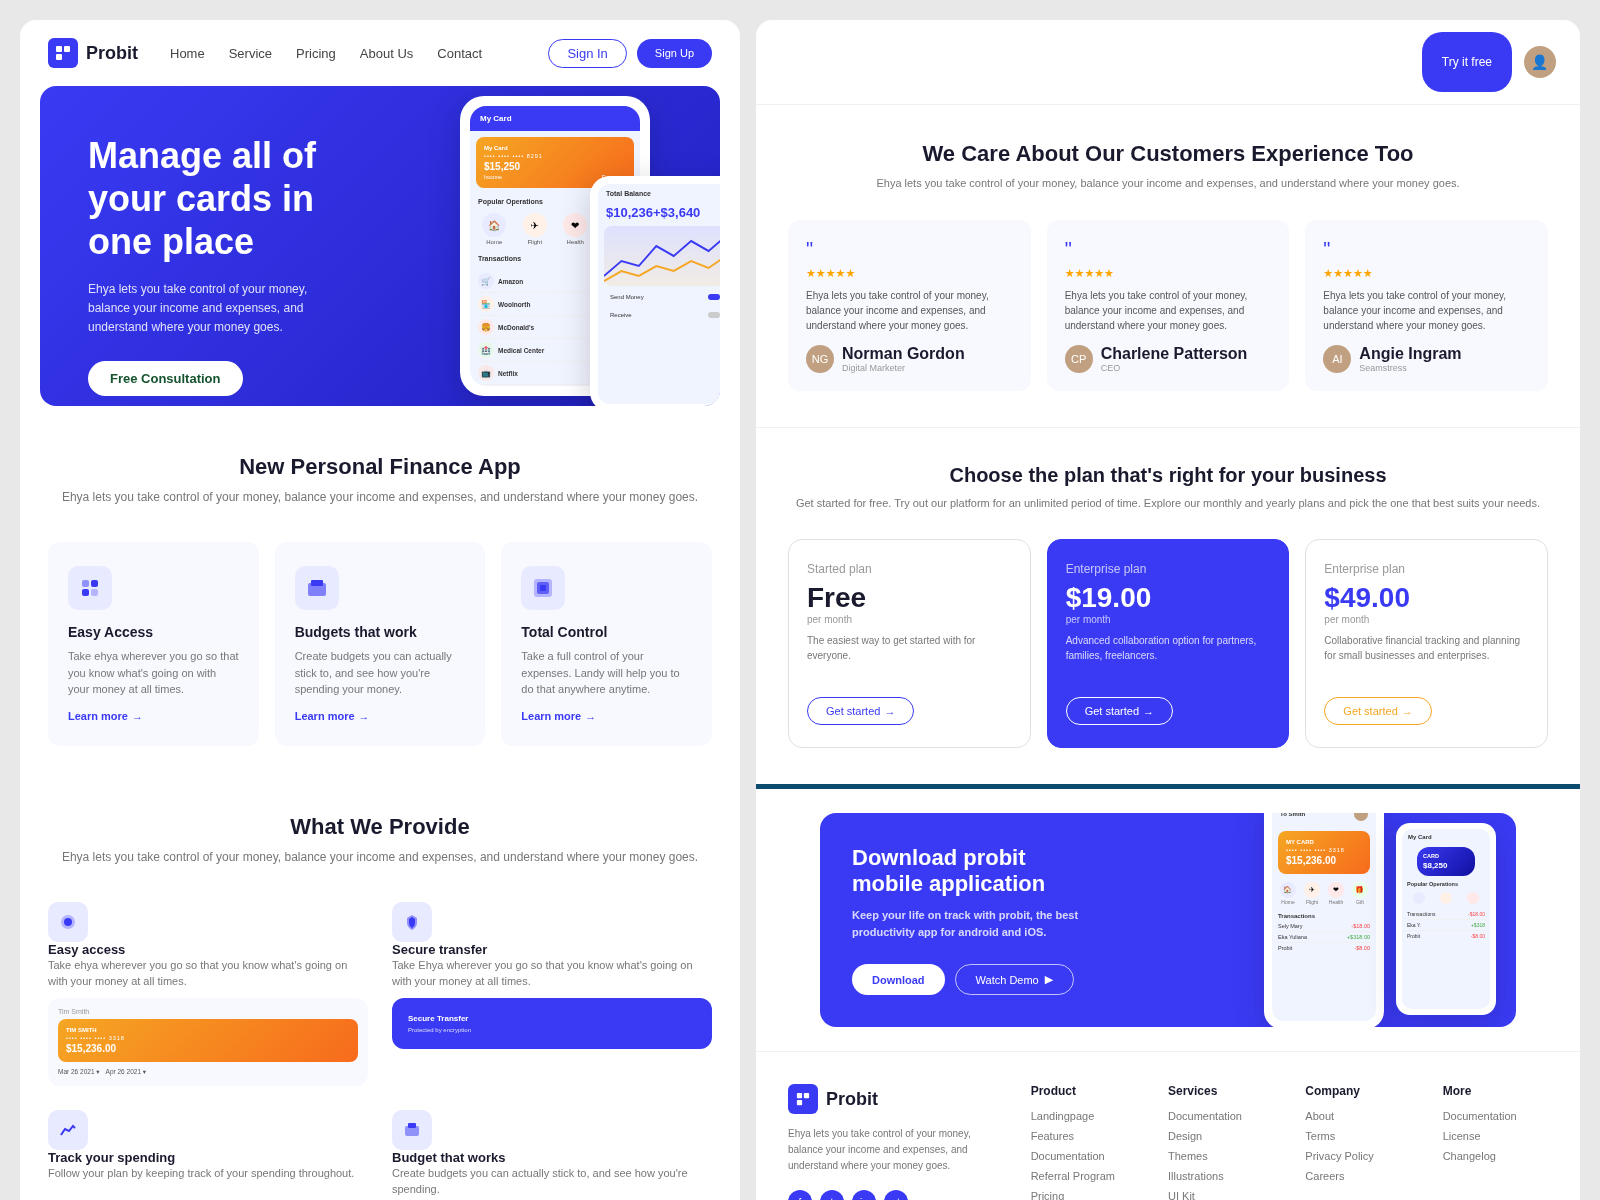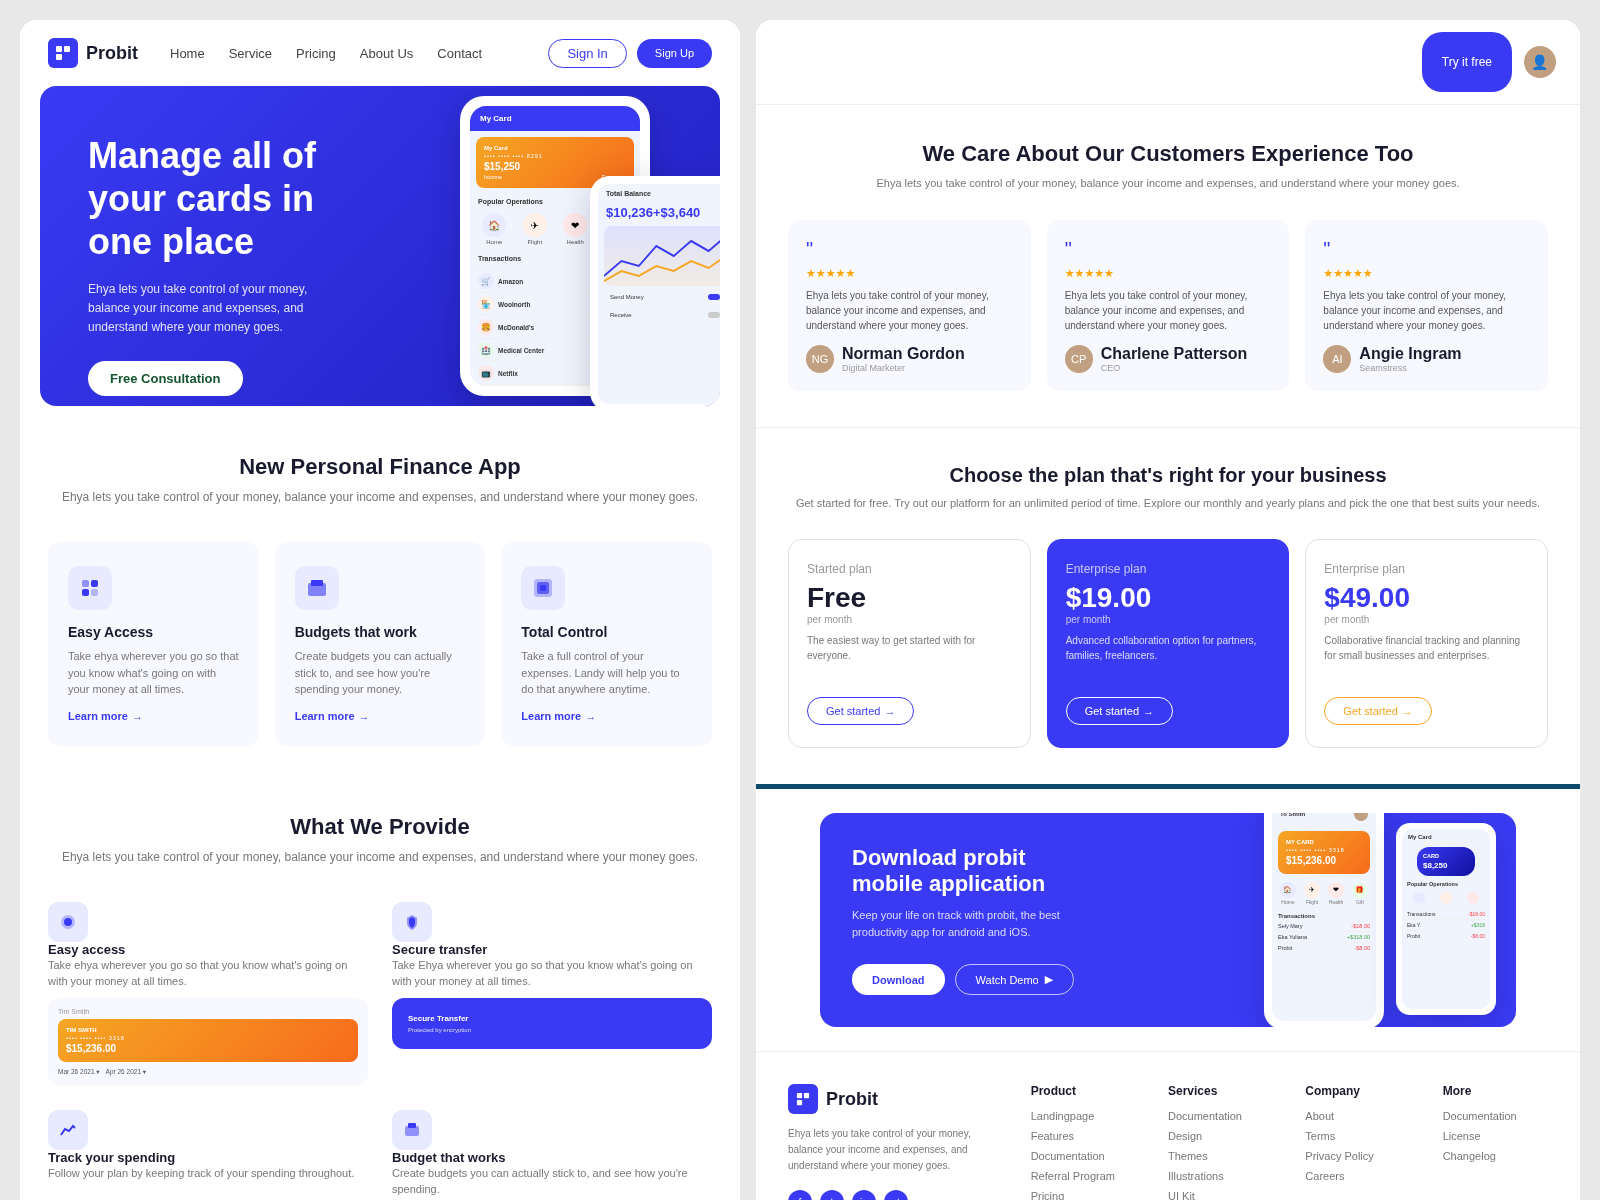--- a/index.html
+++ b/index.html
@@ -97,21 +97,21 @@
     .plan-period.featured { color: rgba(255,255,255,0.7); }
     .plan-desc { font-size: 10px; color: #777; line-height: 1.5; margin-bottom: 16px; min-height: 48px; }
     .plan-desc.featured { color: rgba(255,255,255,0.8); }
     .plan-btn { border: 1.5px solid #3a3af4; color: #3a3af4; background: transparent; border-radius: 20px; padding: 7px 18px; font-size: 11px; cursor: pointer; display: flex; align-items: center; gap: 4px; }
     .plan-btn.featured { border-color: #fff; color: #fff; }
     .plan-btn.accent { border-color: #f5a623; color: #f5a623; }
 
     
     .app-download { background: #3a3af4; margin: 24px 32px; border-radius: 16px; padding: 32px 32px; display: flex; align-items: center; position: relative; overflow: hidden; min-height: 200px; }
     .app-text h2 { color: #fff; font-size: 22px; font-weight: 800; margin-bottom: 10px; max-width: 240px; }
-    .app-text p { color: rgba(255,255,255,0.8); font-size: 11px; line-height: 1.5; margin-bottom: 24px; max-width: 260px; }
+    .app-text p { color: rgba(255,255,255,0.8); font-size: 11px; line-height: 1.5; margin-bottom: 24px; max-width: 260px; font-weight: bold; }
     .app-btns { display: flex; gap: 10px; }
     .app-btn-white { background: #fff; color: #3a3af4; border: none; border-radius: 20px; padding: 8px 20px; font-size: 11px; font-weight: 600; cursor: pointer; }
     .app-btn-outline { border: 1.5px solid rgba(255,255,255,0.7); color: #fff; background: transparent; border-radius: 20px; padding: 8px 20px; font-size: 11px; cursor: pointer; display: flex; align-items: center; gap: 6px; }
 
     
     .footer { padding: 32px 32px; border-top: 1px solid #f0f0f0; }
     .footer-content { display: grid; grid-template-columns: 2fr 1fr 1fr 1fr 1fr; gap: 32px; }
     .footer-brand .logo { margin-bottom: 12px; }
     .footer-desc { font-size: 10px; color: #777; line-height: 1.6; margin-bottom: 16px; }
     .footer-socials { display: flex; gap: 8px; }

